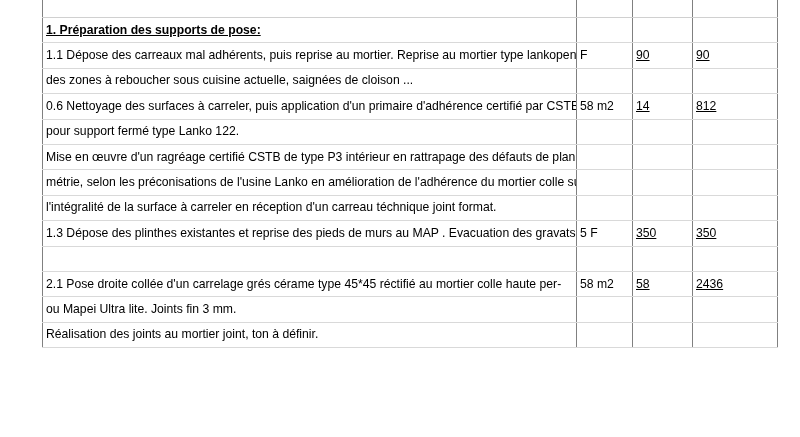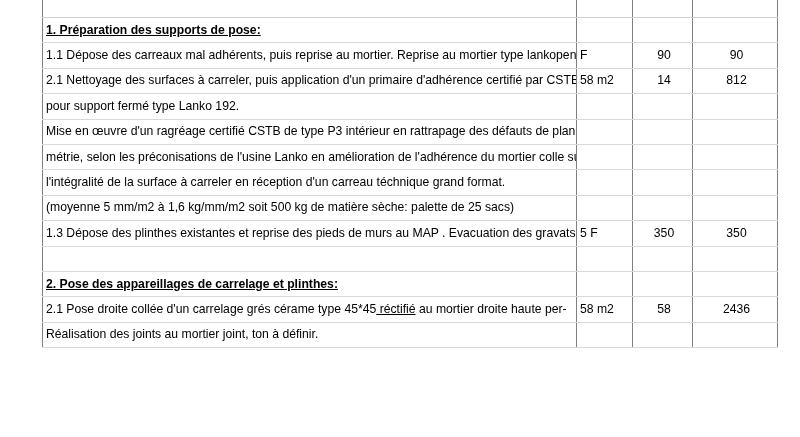--- a/index.html
+++ b/index.html
@@ -55,35 +55,36 @@
   }
 
   td.desc {
     text-align: left;
   }
   td.unit {
     text-align: left;
     padding-left: 3px;
   }
   td.num {
-    text-align: center;
+    text-align: left;
     padding-right: 4px;
+    text-decoration: underline;
   }
 
   
   .heading {
     font-weight: bold;
     font-size: 12.4px;
   }
   .heading span.u {
     text-decoration: underline;
   }
 
   
-  .uw { text-decoration: underline; }
+  .uw { }
 
   
   tr.r-top td { height: 17px; }
 
   
   tr.r-top td { border-bottom: 1px solid #d0d0d0; }
 </style>
 </head>
 <body>
 
@@ -111,93 +112,93 @@
         <td class="num"></td>
       </tr>
 
       <tr>
         <td class="desc">1.1 Dépose des carreaux mal adhérents, puis reprise au mortier. Reprise au mortier type lankopenti</td>
         <td class="unit">F</td>
         <td class="num">90</td>
         <td class="num">90</td>
       </tr>
 
-
-      <tr>
-        <td class="desc">2.1 Nettoyage des surfaces à carreler, puis application d'un primaire d'adhérence certifié par CSTB</td>
+      <tr>
+        <td class="desc">des zones à reboucher sous cuisine actuelle, saignées de cloison ...</td>
+        <td class="unit"></td>
+        <td class="num"></td>
+        <td class="num"></td>
+      </tr>
+
+      <tr>
+        <td class="desc">0.6 Nettoyage des surfaces à carreler, puis application d'un primaire d'adhérence certifié par CSTB</td>
         <td class="unit">58 m2</td>
         <td class="num">14</td>
         <td class="num">812</td>
       </tr>
 
       <tr>
-        <td class="desc">pour support fermé type Lanko 192.</td>
+        <td class="desc">pour support fermé type Lanko 122.</td>
         <td class="unit"></td>
         <td class="num"></td>
         <td class="num"></td>
       </tr>
 
       <tr>
         <td class="desc">Mise en œuvre d'un ragréage certifié CSTB de type P3 intérieur en rattrapage des défauts de plani-</td>
         <td class="unit"></td>
         <td class="num"></td>
         <td class="num"></td>
       </tr>
 
       <tr>
         <td class="desc">métrie, selon les préconisations de l'usine Lanko en amélioration de l'adhérence du mortier colle sur</td>
         <td class="unit"></td>
         <td class="num"></td>
         <td class="num"></td>
       </tr>
 
       <tr>
-        <td class="desc">l'intégralité de la surface à carreler en réception d'un carreau téchnique grand format.</td>
-        <td class="unit"></td>
-        <td class="num"></td>
-        <td class="num"></td>
-      </tr>
-
-      <tr>
-        <td class="desc">(moyenne 5 mm/m2 à 1,6 kg/mm/m2 soit 500 kg de matière sèche: palette de 25 sacs)</td>
-        <td class="unit"></td>
-        <td class="num"></td>
-        <td class="num"></td>
-      </tr>
+        <td class="desc">l'intégralité de la surface à carreler en réception d'un carreau téchnique joint format.</td>
+        <td class="unit"></td>
+        <td class="num"></td>
+        <td class="num"></td>
+      </tr>
+
 
       <tr>
         <td class="desc">1.3 Dépose des plinthes existantes et reprise des pieds de murs au MAP . Evacuation des gravats.</td>
         <td class="unit">5 F</td>
         <td class="num">350</td>
         <td class="num">350</td>
       </tr>
 
 
       <tr>
         <td class="desc"></td>
         <td class="unit"></td>
         <td class="num"></td>
         <td class="num"></td>
       </tr>
 
-      <tr>
-        <td class="desc heading"><span class="u">2. Pose des appareillages de carrelage et plinthes:</span></td>
-        <td class="unit"></td>
-        <td class="num"></td>
-        <td class="num"></td>
-      </tr>
-
-      <tr>
-        <td class="desc"><span>2.1 Pose droite collée d'un carrelage grés cérame type 45*45</span><span class="uw"> réctifié</span><span> au mortier droite haute per-</span></td>
+
+      <tr>
+        <td class="desc"><span>2.1 Pose droite collée d'un carrelage grés cérame type 45*45</span><span class="uw"> réctifié</span><span> au mortier colle haute per-</span></td>
         <td class="unit">58 m2</td>
         <td class="num">58</td>
         <td class="num">2436</td>
       </tr>
 
 
+      <tr>
+        <td class="desc">ou Mapei Ultra lite. Joints fin 3 mm.</td>
+        <td class="unit"></td>
+        <td class="num"></td>
+        <td class="num"></td>
+      </tr>
 
       <tr>
         <td class="desc">Réalisation des joints au mortier joint, ton à définir.</td>
         <td class="unit"></td>
         <td class="num"></td>
         <td class="num"></td>
       </tr>
 
     </tbody>
   </table>

